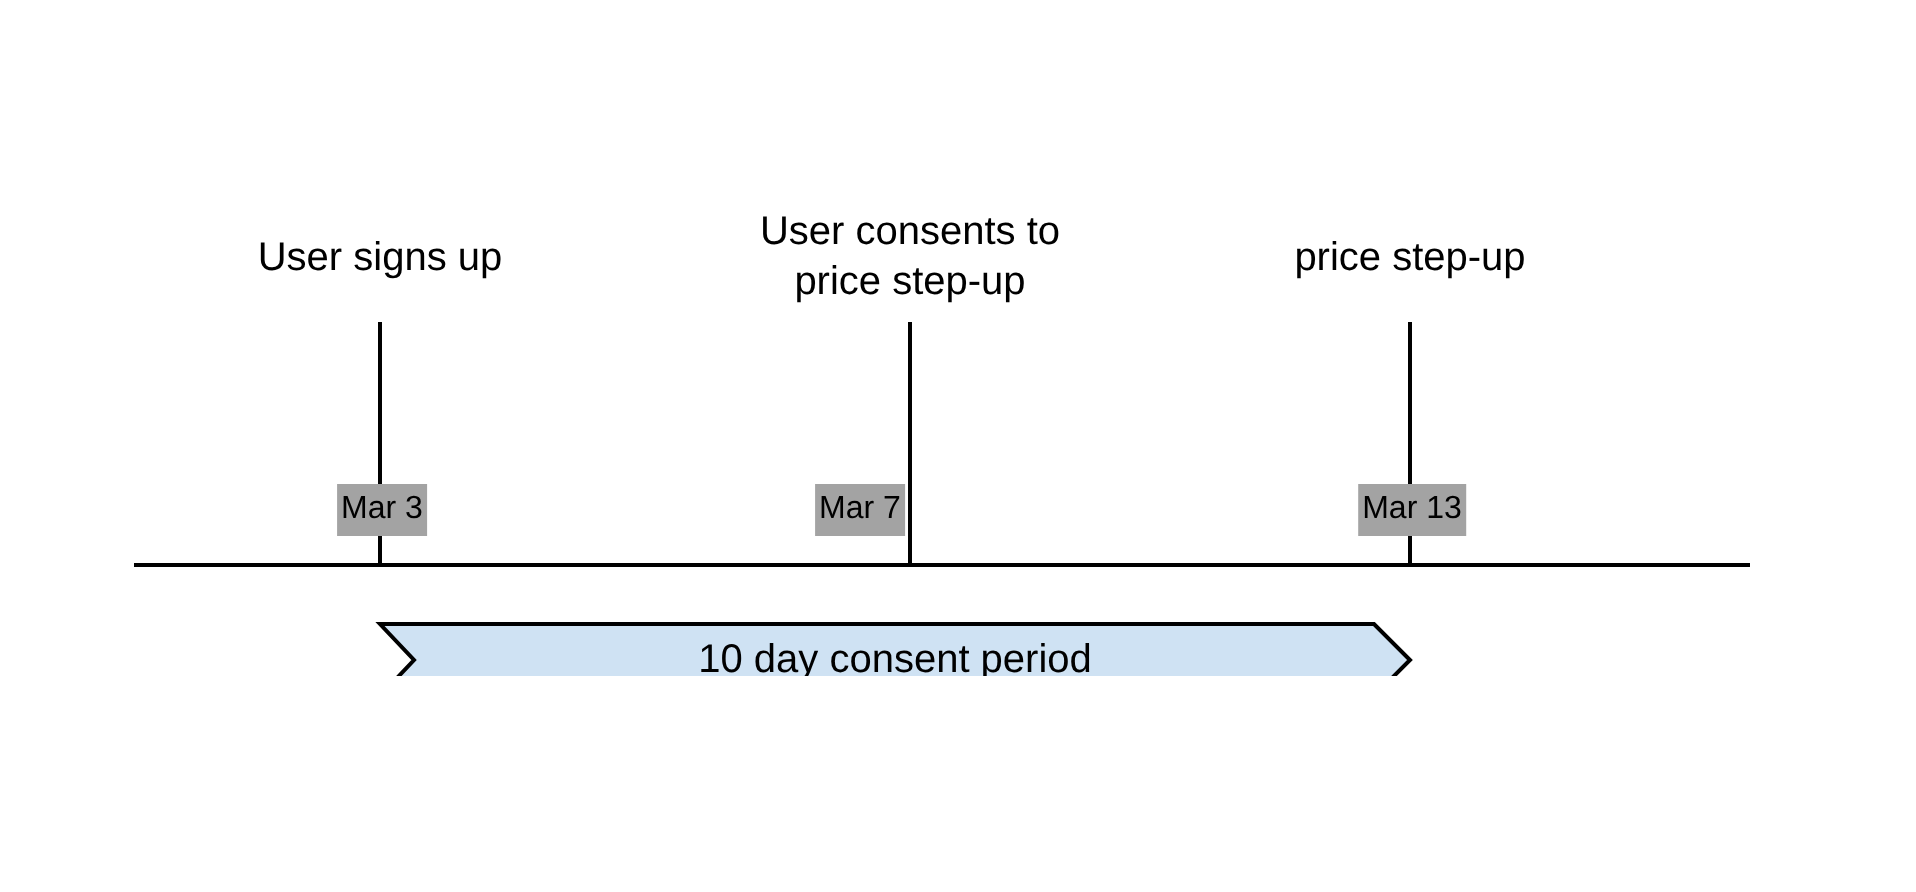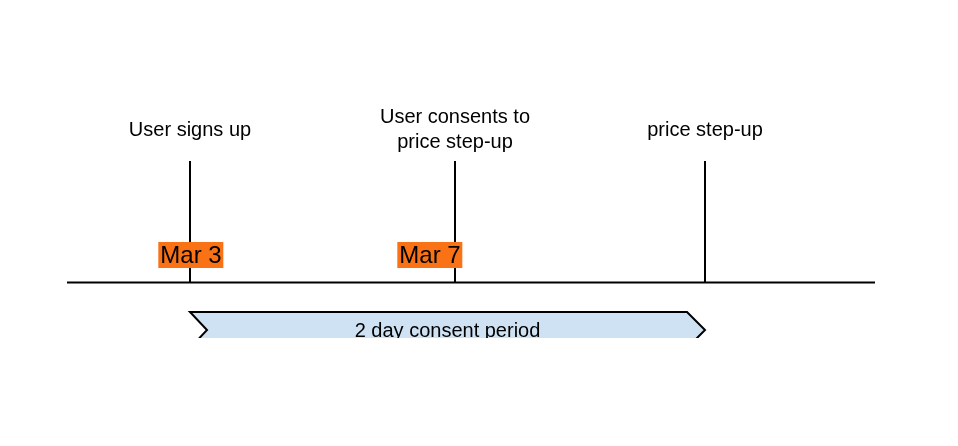--- a/index.html
+++ b/index.html
@@ -39,22 +39,22 @@
     z-index: 2;
   }
   .event-title span { display: block; white-space: nowrap; }
   .t1 { left: 70px;  }  
   .t2 { left: 335px; }  
   .t3 { left: 585px; }  
   .date-chip {
     position: absolute;
     top: 242px;
     transform: translateX(-50%);
-    background: #f97316;
-    font-size: 24px;
+    background: #a3a3a3;
+    font-size: 16px;
     line-height: 24px;
     padding: 1px 2px;
     white-space: nowrap;
     z-index: 3;
   }
   .d1 { left: 191px; }
   .d2 { left: 430px; }
   .d3 { left: 706px; }
   .band-label {
     position: absolute;
@@ -92,16 +92,17 @@
   <div class="event-title t2">
     <span>User consents to</span>
     <span>price step-up</span>
   </div>
   <div class="event-title t3">
     <span>price step-up</span>
   </div>
 
   <span class="date-chip d1">Mar 3</span>
   <span class="date-chip d2">Mar 7</span>
+  <span class="date-chip d3">Mar 13</span>
 
-  <div class="band-label">2 day consent period</div>
+  <div class="band-label">10 day consent period</div>
 
 </div>
 
 </body></html>

